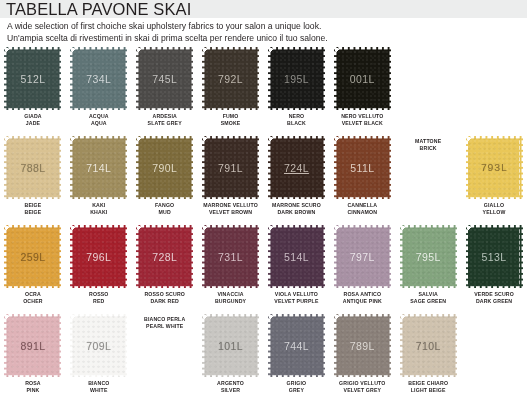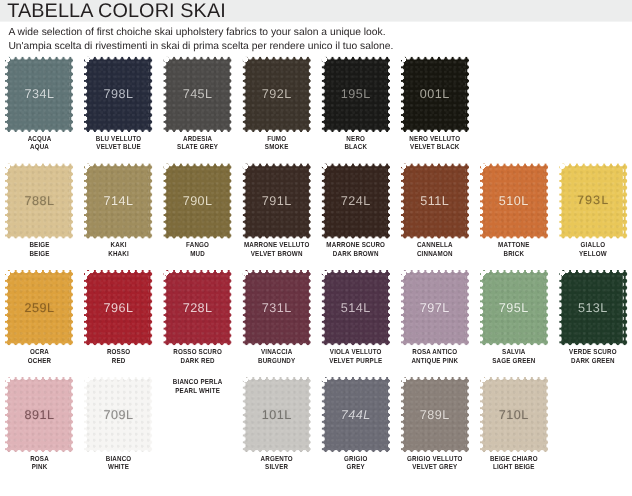--- a/index.html
+++ b/index.html
@@ -144,51 +144,51 @@
     transform: scaleY(1.15);
   }
 </style>
 </head>
 <body>
 
 <div id="page">
 
   <div class="header">
     <div class="title-band"></div>
-    <div class="title">TABELLA COLORI SKAI</div>
+    <div class="title">TABELLA PAVONE SKAI</div>
     <div class="subtitle-wrap">
       <span class="subtitle">A wide selection of first choiche skai upholstery fabrics to your salon a unique look.</span>
       <span class="subtitle">Un'ampia scelta di rivestimenti in skai di prima scelta per rendere unico il tuo salone.</span>
     </div>
   </div>
 
   <div class="grid" id="swatch-grid">
       <div class="row">
         <div class="cell">
           <div class="swatch">
+            <div class="fill" style="background: rgb(60, 79, 75);"></div>
+            <span class="code" style="color: rgb(201, 206, 203);">512L</span>
+          </div>
+          <div class="labels">
+            <span class="lab">GIADA</span>
+            <span class="lab">JADE</span>
+          </div>
+        </div>
+        <div class="cell">
+          <div class="swatch">
             <div class="fill" style="background: rgb(95, 116, 118);"></div>
             <span class="code" style="color: rgb(210, 217, 218);">734L</span>
           </div>
           <div class="labels">
             <span class="lab">ACQUA</span>
             <span class="lab">AQUA</span>
           </div>
         </div>
         <div class="cell">
           <div class="swatch">
-            <div class="fill" style="background: rgb(38, 43, 60);"></div>
-            <span class="code" style="color: rgb(184, 188, 198);">798L</span>
-          </div>
-          <div class="labels">
-            <span class="lab">BLU VELLUTO</span>
-            <span class="lab">VELVET BLUE</span>
-          </div>
-        </div>
-        <div class="cell">
-          <div class="swatch">
             <div class="fill" style="background: rgb(76, 74, 72);"></div>
             <span class="code" style="color: rgb(198, 196, 193);">745L</span>
           </div>
           <div class="labels">
             <span class="lab">ARDESIA</span>
             <span class="lab">SLATE GREY</span>
           </div>
         </div>
         <div class="cell">
           <div class="swatch">
@@ -258,42 +258,38 @@
             <span class="code" style="color: rgb(200, 189, 180);">791L</span>
           </div>
           <div class="labels">
             <span class="lab">MARRONE VELLUTO</span>
             <span class="lab">VELVET BROWN</span>
           </div>
         </div>
         <div class="cell">
           <div class="swatch">
             <div class="fill" style="background: rgb(54, 37, 30);"></div>
-            <span class="code" style="color: rgb(195, 184, 176);">724L</span>
+            <span class="code" style="color: rgb(195, 184, 176); text-decoration: underline;">724L</span>
           </div>
           <div class="labels">
             <span class="lab">MARRONE SCURO</span>
             <span class="lab">DARK BROWN</span>
           </div>
         </div>
         <div class="cell">
           <div class="swatch">
             <div class="fill" style="background: rgb(123, 63, 38);"></div>
             <span class="code" style="color: rgb(227, 207, 194);">511L</span>
           </div>
           <div class="labels">
             <span class="lab">CANNELLA</span>
             <span class="lab">CINNAMON</span>
           </div>
         </div>
         <div class="cell">
-          <div class="swatch">
-            <div class="fill" style="background: rgb(205, 111, 54);"></div>
-            <span class="code" style="color: rgb(246, 228, 210);">510L</span>
-          </div>
           <div class="labels">
             <span class="lab">MATTONE</span>
             <span class="lab">BRICK</span>
           </div>
         </div>
         <div class="cell">
           <div class="swatch">
             <div class="fill" style="background: rgb(233, 199, 88);"></div>
             <span class="code" style="color: rgb(141, 115, 48); font-family: Liberation Mono, monospace;">793L</span>
           </div>
@@ -418,21 +414,21 @@
             <span class="code" style="color: rgb(118, 116, 111);">101L</span>
           </div>
           <div class="labels">
             <span class="lab">ARGENTO</span>
             <span class="lab">SILVER</span>
           </div>
         </div>
         <div class="cell">
           <div class="swatch">
             <div class="fill" style="background: rgb(107, 107, 117);"></div>
-            <span class="code" style="color: rgb(214, 214, 218); font-style: italic;">744L</span>
+            <span class="code" style="color: rgb(214, 214, 218);">744L</span>
           </div>
           <div class="labels">
             <span class="lab">GRIGIO</span>
             <span class="lab">GREY</span>
           </div>
         </div>
         <div class="cell">
           <div class="swatch">
             <div class="fill" style="background: rgb(138, 128, 121);"></div>
             <span class="code" style="color: rgb(224, 219, 214);">789L</span>

